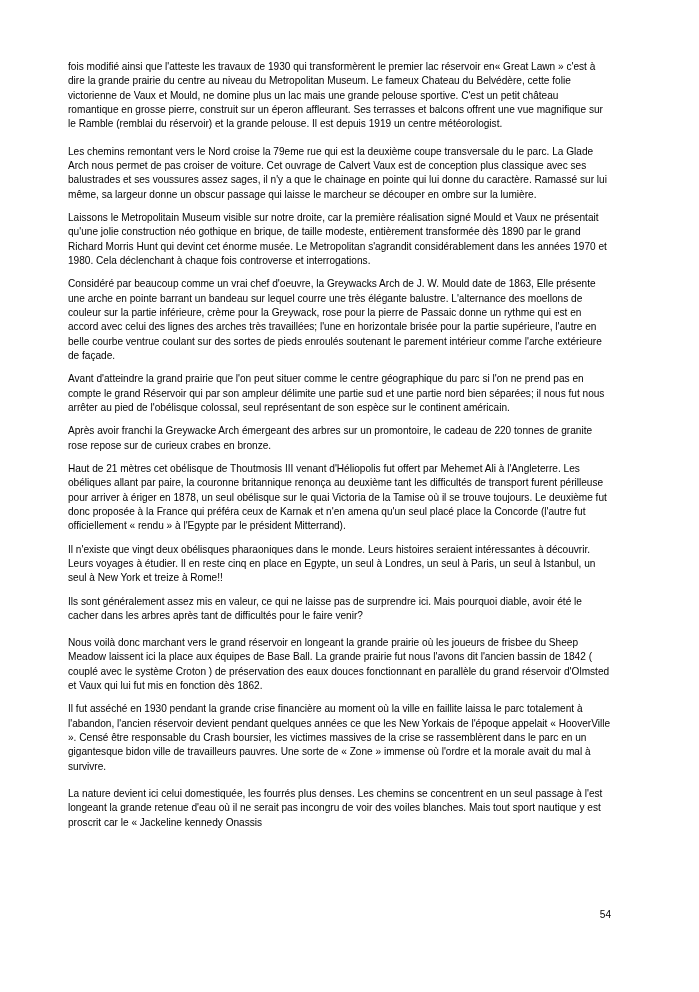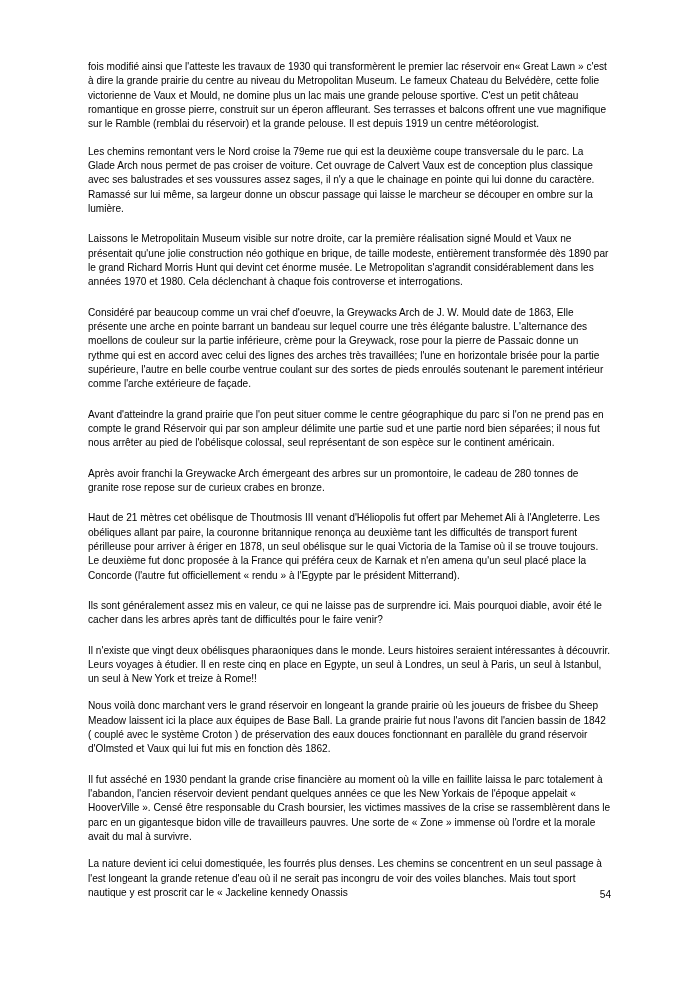--- a/index.html
+++ b/index.html
@@ -10,62 +10,62 @@
   body {
     font-family: "Liberation Sans", sans-serif;
     color: #000000;
   }
   .page {
     position: relative;
     width: 699px;
     height: 992px;
     background: #ffffff;
     box-sizing: border-box;
-    padding: 60px 88px 0 88px;
+    padding: 60px 88px 0 68px;
     overflow: hidden;
   }
   .doc-body {
     font-size: 10.1px;
     line-height: 1.42;
     text-align: left;
   }
   .para {
     margin: 0 0 0 0;
     white-space: pre-wrap;
     word-wrap: break-word;
   }
   .para + .para {
-    margin-top: 16px;
+    margin-top: 9px;
   }
   .spacer {
     height: 13px;
   }
   .page-number {
     position: absolute;
     right: 88px;
-    bottom: 92px;
+    bottom: 72px;
     font-size: 10.1px;
     color: #000000;
   }
 </style>
 </head>
 <body>
 
 <div class="page">
   <div class="doc-body">
     <p class="para">fois modifié ainsi que l'atteste les travaux de 1930 qui transformèrent le premier lac réservoir en« Great Lawn » c'est à dire la grande prairie du centre au niveau du Metropolitan Museum. Le fameux Chateau du Belvédère, cette folie victorienne de Vaux et Mould, ne domine plus un lac mais une grande pelouse sportive. C'est un petit château romantique en grosse pierre, construit sur un éperon affleurant. Ses terrasses et balcons offrent une vue magnifique sur le Ramble (remblai du réservoir) et la grande pelouse. Il est depuis 1919 un centre météorologist.</p>
     <div class="spacer"></div>
     <p class="para">Les chemins remontant vers le Nord croise la 79eme rue qui est la deuxième coupe transversale du le parc. La Glade Arch nous permet de pas croiser de voiture. Cet ouvrage de Calvert Vaux est de conception plus classique avec ses balustrades et ses voussures assez sages, il n'y a que le chainage en pointe qui lui donne du caractère. Ramassé sur lui même, sa largeur donne un obscur passage qui laisse le marcheur se découper en ombre sur la lumière.</p>
     <p class="para">Laissons le Metropolitain Museum visible sur notre droite, car la première réalisation signé Mould et Vaux ne présentait qu'une jolie construction néo gothique en brique, de taille modeste, entièrement transformée dès 1890 par le grand Richard Morris Hunt qui devint cet énorme musée. Le Metropolitan s'agrandit considérablement dans les années 1970 et 1980. Cela déclenchant à chaque fois controverse et interrogations.</p>
     <p class="para">Considéré par beaucoup comme un vrai chef d'oeuvre, la Greywacks Arch de J. W. Mould date de 1863, Elle présente une arche en pointe barrant un bandeau sur lequel courre une très élégante balustre. L'alternance des moellons de couleur sur la partie inférieure, crème pour la Greywack, rose pour la pierre de Passaic donne un rythme qui est en accord avec celui des lignes des arches très travaillées; l'une en horizontale brisée pour la partie supérieure, l'autre en belle courbe ventrue coulant sur des sortes de pieds enroulés soutenant le parement intérieur comme l'arche extérieure de façade.</p>
     <p class="para">Avant d'atteindre la grand prairie que l'on peut situer comme le centre géographique du parc si l'on ne prend pas en compte le grand Réservoir qui par son ampleur délimite une partie sud et une partie nord bien séparées; il nous fut nous arrêter au pied de l'obélisque colossal, seul représentant de son espèce sur le continent américain.</p>
-    <p class="para">Après avoir franchi la Greywacke Arch émergeant des arbres sur un promontoire, le cadeau de 280 tonnes de granite rose repose sur de curieux crabes en bronze.</p>
+    <p class="para">Après avoir franchi la Greywacke Arch émergeant des arbres sur un promontoire, le cadeau de 220 tonnes de granite rose repose sur de curieux crabes en bronze.</p>
     <p class="para">Haut de 21 mètres cet obélisque de Thoutmosis III venant d'Héliopolis fut offert par Mehemet Ali à l'Angleterre. Les obéliques allant par paire, la couronne britannique renonça au deuxième tant les difficultés de transport furent périlleuse pour arriver à ériger en 1878, un seul obélisque sur le quai Victoria de la Tamise où il se trouve toujours. Le deuxième fut donc proposée à la France qui préféra ceux de Karnak et n'en amena qu'un seul placé place la Concorde (l'autre fut officiellement « rendu » à l'Egypte par le président Mitterrand).</p>
+    <p class="para">Il n'existe que vingt deux obélisques pharaoniques dans le monde. Leurs histoires seraient intéressantes à découvrir. Leurs voyages à étudier. Il en reste cinq en place en Egypte, un seul à Londres, un seul à Paris, un seul à Istanbul, un seul à New York et treize à Rome!!</p>
     <p class="para">Ils sont généralement assez mis en valeur, ce qui ne laisse pas de surprendre ici. Mais pourquoi diable, avoir été le cacher dans les arbres après tant de difficultés pour le faire venir?</p>
-    <p class="para">Il n'existe que vingt deux obélisques pharaoniques dans le monde. Leurs histoires seraient intéressantes à découvrir. Leurs voyages à étudier. Il en reste cinq en place en Egypte, un seul à Londres, un seul à Paris, un seul à Istanbul, un seul à New York et treize à Rome!!</p>
     <div class="spacer"></div>
     <p class="para">Nous voilà donc marchant vers le grand réservoir en longeant la grande prairie où les joueurs de frisbee du Sheep Meadow laissent ici la place aux équipes de Base Ball. La grande prairie fut nous l'avons dit l'ancien bassin de 1842 ( couplé avec le système Croton ) de préservation des eaux douces fonctionnant en parallèle du grand réservoir d'Olmsted et Vaux qui lui fut mis en fonction dès 1862.</p>
     <p class="para">Il fut asséché en 1930 pendant la grande crise financière au moment où la ville en faillite laissa le parc totalement à l'abandon, l'ancien réservoir devient pendant quelques années ce que les New Yorkais de l'époque appelait « HooverVille ». Censé être responsable du Crash boursier, les victimes massives de la crise se rassemblèrent dans le parc en un gigantesque bidon ville de travailleurs pauvres. Une sorte de « Zone » immense où l'ordre et la morale avait du mal à survivre.</p>
     <div class="spacer"></div>
     <p class="para">La nature devient ici celui domestiquée, les fourrés plus denses. Les chemins se concentrent en un seul passage à l'est longeant la grande retenue d'eau où il ne serait pas incongru de voir des voiles blanches. Mais tout sport nautique y est proscrit car le « Jackeline kennedy Onassis</p>
   </div>
   <div class="page-number">54</div>
 </div>
 
 </body></html>

